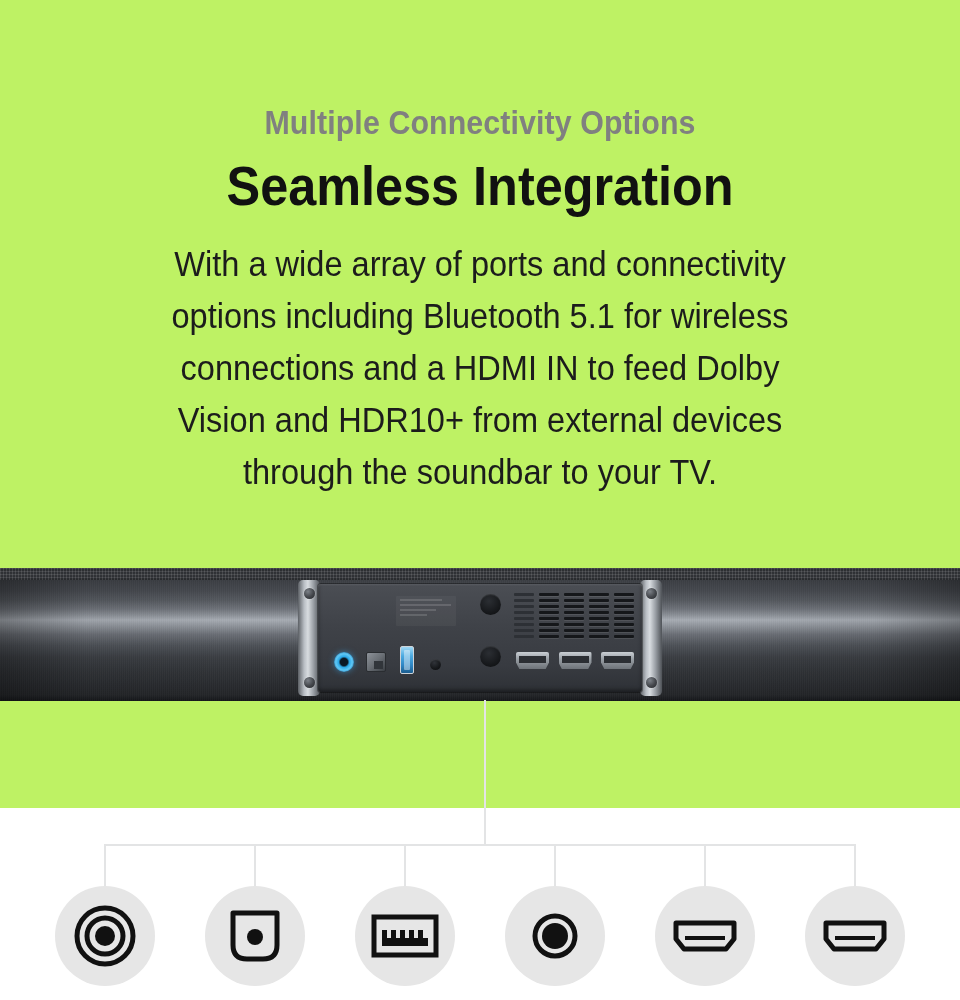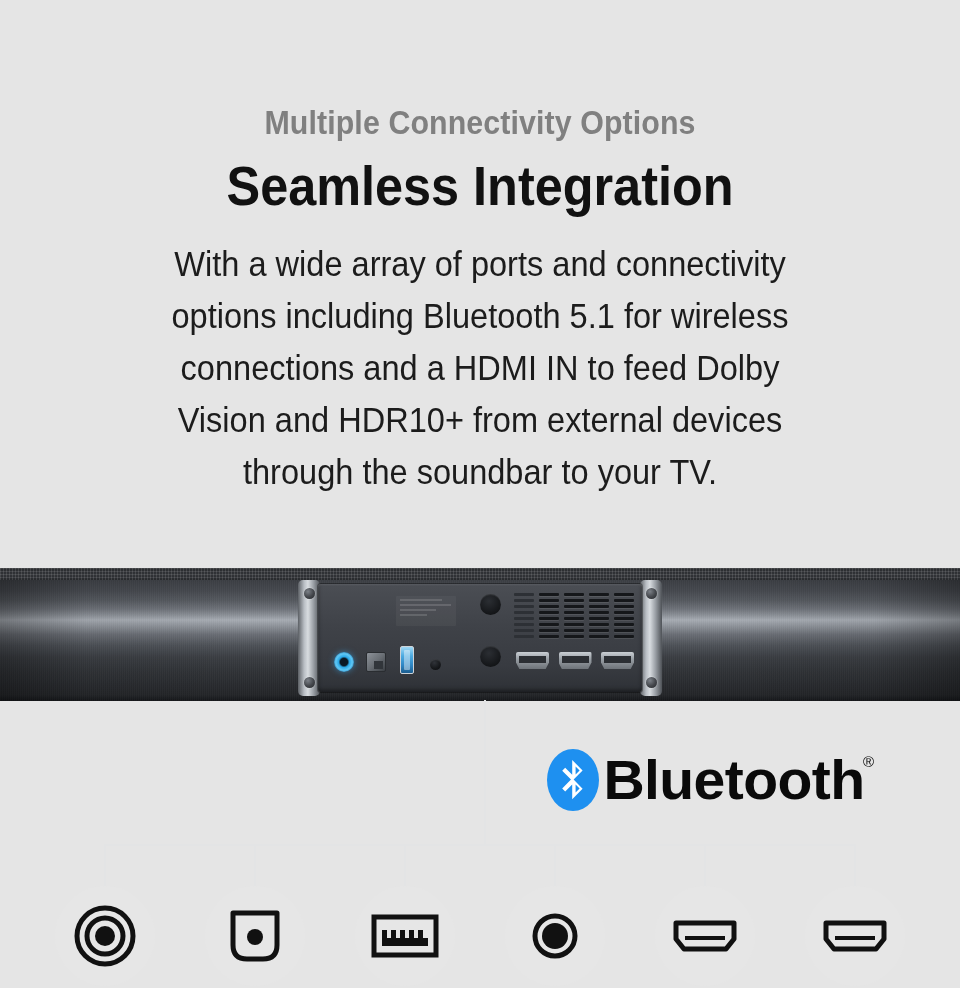--- a/index.html
+++ b/index.html
@@ -9,22 +9,22 @@
     width: 960px;
     height: 1000px;
     background: #ffffff;
     font-family: "Liberation Sans", sans-serif;
     overflow: hidden;
   }
 
   .page {
     position: relative;
     width: 960px;
-    height: 988px;
-    background: #e5e5e5;
+    height: 808px;
+    background: #bef264;
   }
 
   
   .text-block {
     position: absolute;
     top: 0;
     left: 0;
     width: 960px;
     padding-top: 104px;
     text-align: center;
@@ -524,29 +524,20 @@
     <div class="line-v-main"></div>
     <div class="line-h-bus"></div>
     <div class="line-drop" style="left:104px;"></div>
     <div class="line-drop" style="left:254px;"></div>
     <div class="line-drop" style="left:404px;"></div>
     <div class="line-drop" style="left:554px;"></div>
     <div class="line-drop" style="left:704px;"></div>
     <div class="line-drop" style="left:854px;"></div>
   </div>
 
-  <div class="bt-logo">
-    <div class="bt-badge">
-      <svg width="26" height="40" viewBox="0 0 26 40" aria-hidden="true">
-        <path d="M12.2 0 L22.6 10.4 L13.6 19.6 L22.6 28.8 L12.2 39.2 L12.2 24.4 L5.2 31.4 L2.2 28.4 L11.0 19.6 L2.2 10.8 L5.2 7.8 L12.2 14.8 Z M15.6 6.6 L15.6 14.6 L19.6 10.6 Z M15.6 24.6 L15.6 32.6 L19.6 28.6 Z" fill="#ffffff"></path>
-      </svg>
-    </div>
-    <div class="bt-word">Bluetooth</div>
-    <div class="bt-reg">®</div>
-  </div>
 
   <div class="icon-row">
 
     <div class="icon-circle" style="left:55px;">
       <svg width="62" height="62" viewBox="0 0 62 62">
         <circle cx="31" cy="31" r="28" fill="none" stroke="#111" stroke-width="5"></circle>
         <circle cx="31" cy="31" r="18" fill="none" stroke="#111" stroke-width="5"></circle>
         <circle cx="31" cy="31" r="10" fill="#111"></circle>
       </svg>
     </div>

